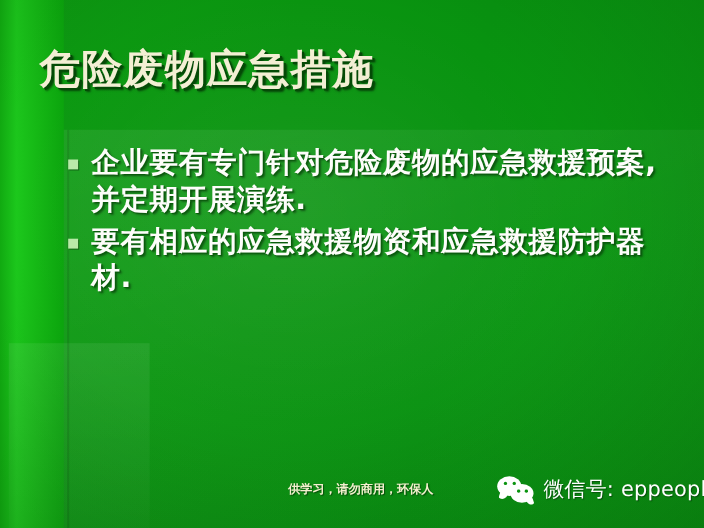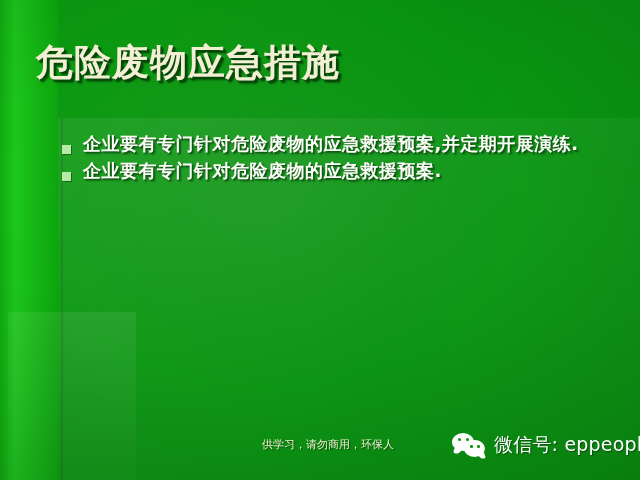--- a/index.html
+++ b/index.html
@@ -117,37 +117,37 @@
     flex: 0 0 auto;
     width: 9px;
     height: 9px;
     margin-top: 13px;
     margin-right: 12px;
     background: #b9e9a8;
     box-shadow: 1px 1px 0 rgba(0,0,0,0.35);
   }
   .bullet-text {
     flex: 1 1 auto;
-    font-size: 18px;
+    font-size: 26px;
     font-weight: bold;
     line-height: 1.30;
     color: #fdfdfa;
     text-shadow:
       1px 1px 0 #0a5c0c,
       2px 2px 2px rgba(0,0,0,0.45);
     letter-spacing: 0.5px;
   }
 
   
   .footer-note {
     position: absolute;
     left: 262px;
     top: 437px;
     font-size: 11px;
-    font-weight: normal;
+    font-weight: bold;
     color: #f4f0cf;
     text-shadow: 1px 1px 1px rgba(0,0,0,0.45);
     white-space: nowrap;
   }
 
   .wechat-block {
     position: absolute;
     left: 452px;
     top: 432px;
     display: flex;
@@ -229,21 +229,21 @@
 
   <div class="bullets">
 
     <div class="bullet-row">
       <span class="bullet-mark"></span>
       <span class="bullet-text">企业要有专门针对危险废物的应急救援预案,并定期开展演练.</span>
     </div>
 
     <div class="bullet-row">
       <span class="bullet-mark"></span>
-      <span class="bullet-text">企业要有专门针对危险废物的应急救援预案.</span>
+      <span class="bullet-text">要有相应的应急救援物资和应急救援防护器材.</span>
     </div>
 
 
   </div>
 
   <div class="footer-note">供学习，请勿商用，环保人</div>
 
   <div class="wechat-block">
     <span class="wechat-icon">
       <span class="bub bub-back"></span>

